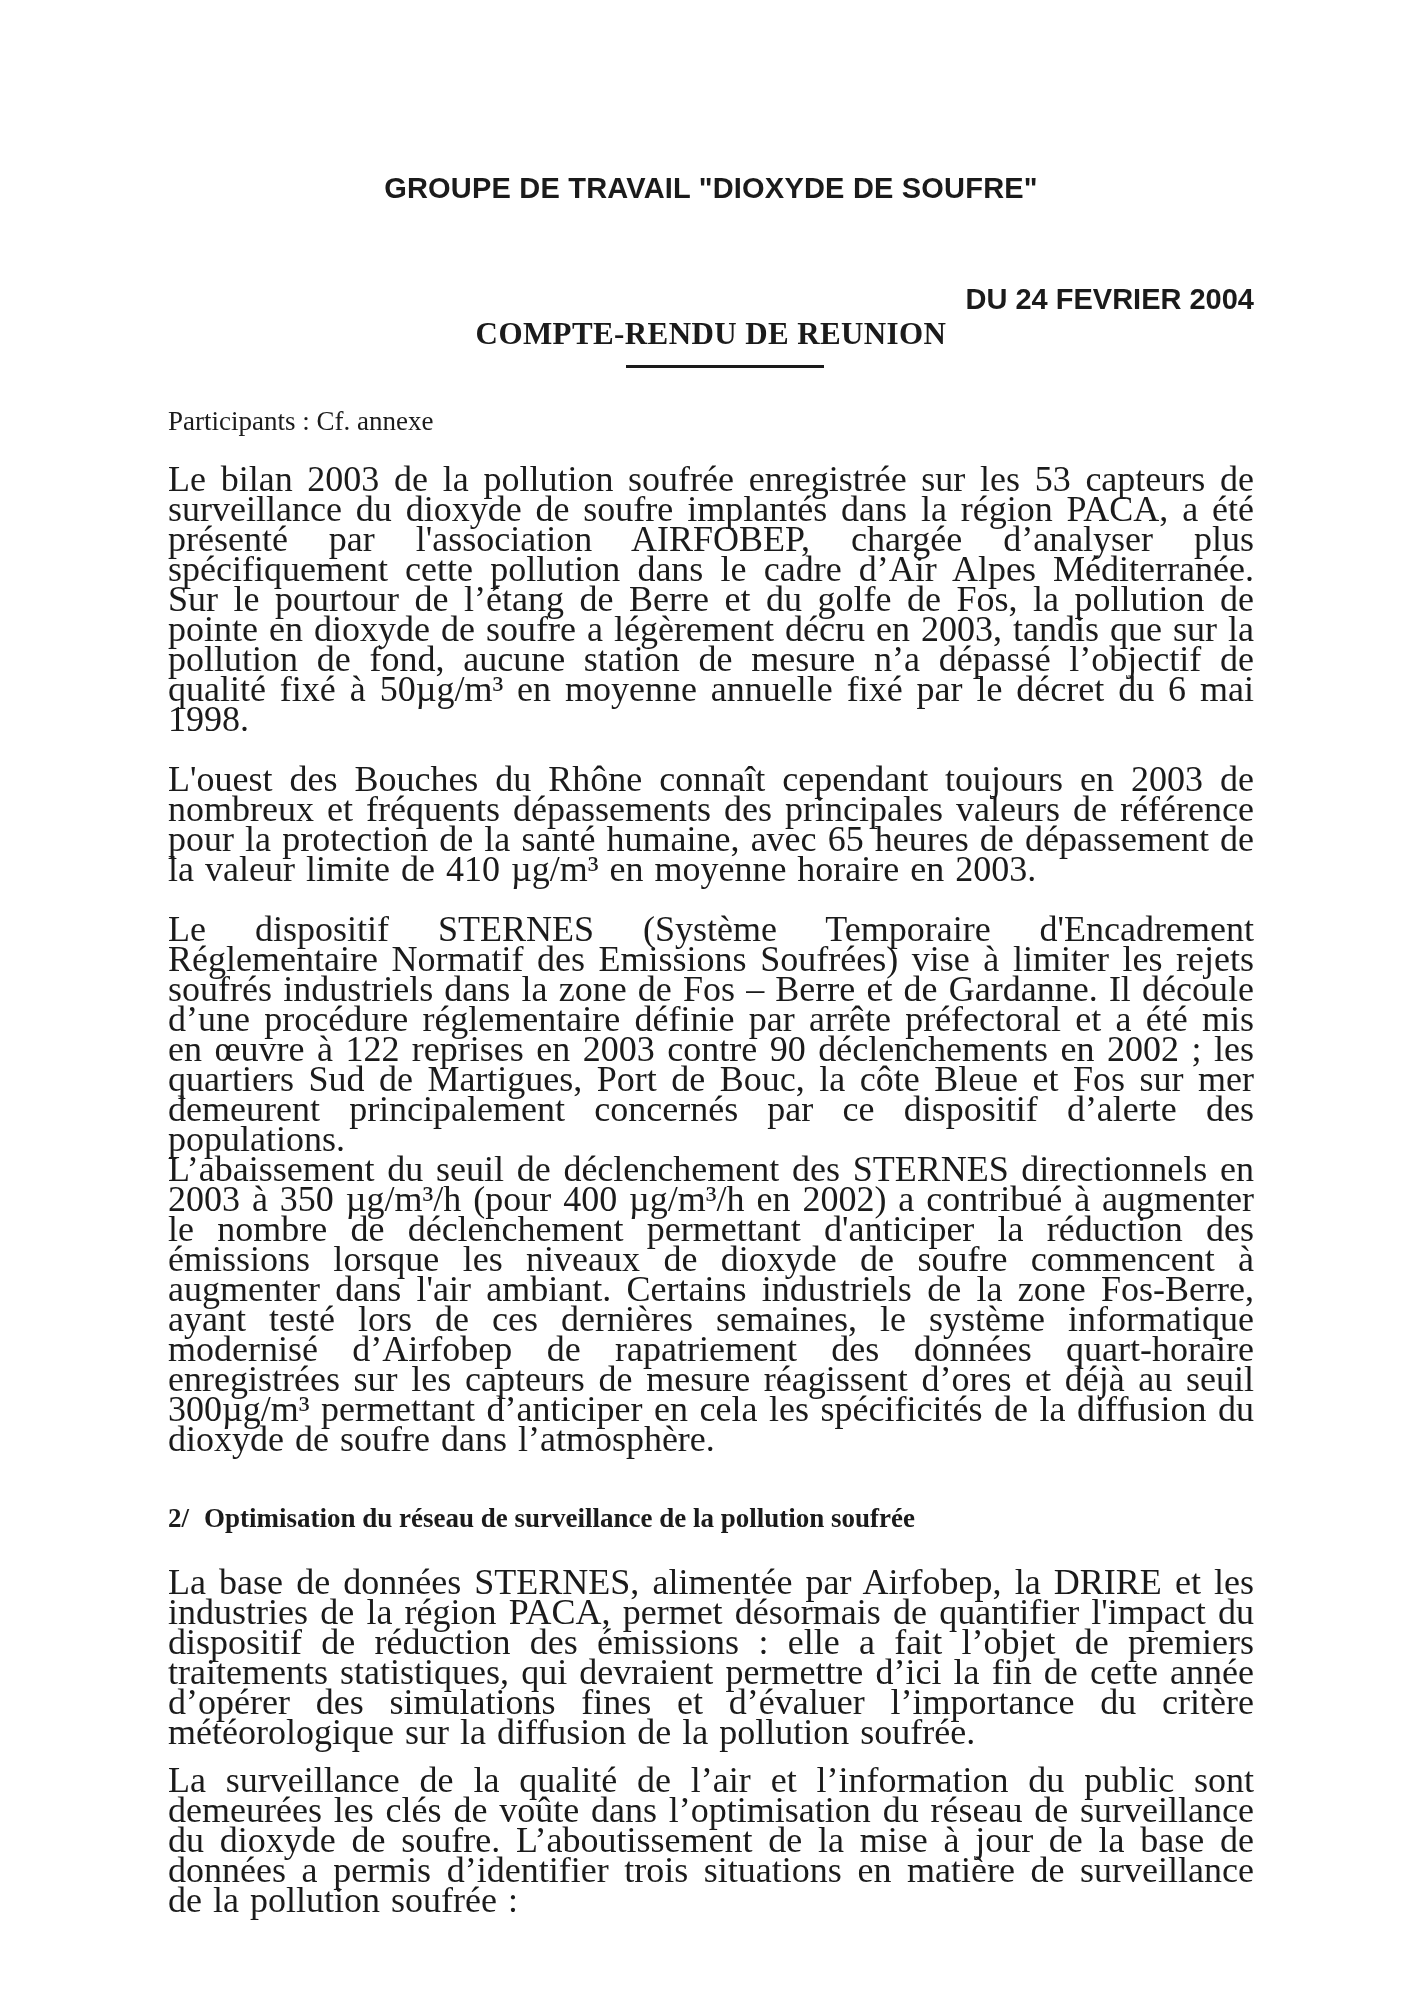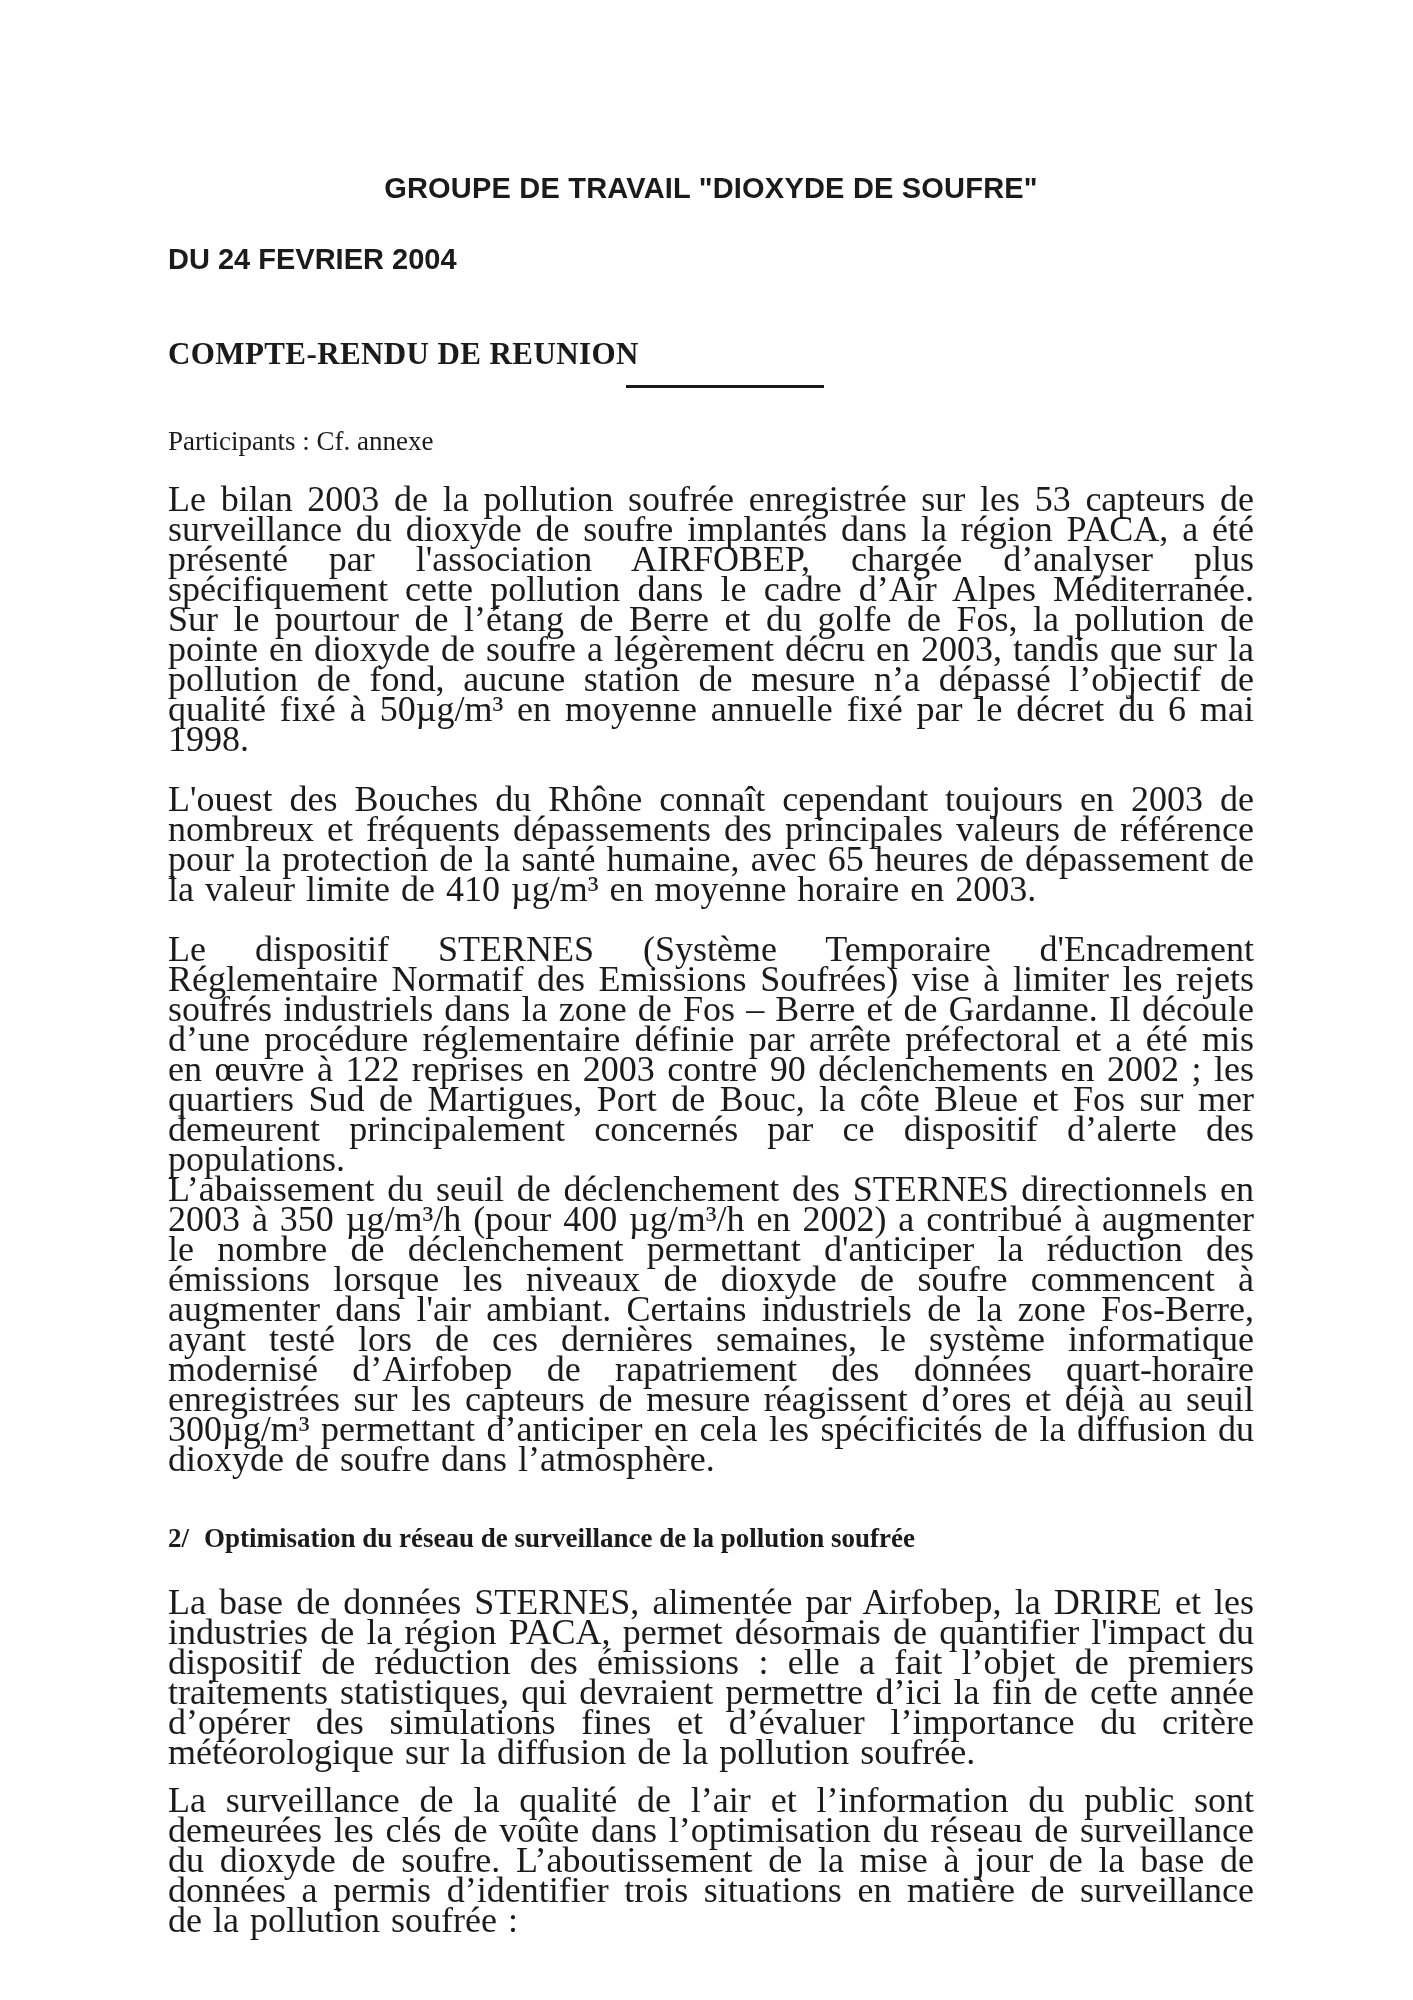--- a/index.html
+++ b/index.html
@@ -27,29 +27,28 @@
     font-weight: bold;
     font-size: 29px;
     text-align: center;
     padding-top: 172px;
     letter-spacing: 0.2px;
   }
   .date-line {
     font-family: "Liberation Sans", sans-serif;
     font-weight: bold;
     font-size: 29px;
-    text-align: left;
-    margin-top: 38px;
+    text-align: right;
+    margin-top: 78px;
   }
   .subtitle {
     font-family: "Liberation Serif", serif;
     font-weight: bold;
     font-size: 31px;
-    text-align: left;
-    margin-top: 60px;
+    text-align: center;
     letter-spacing: 0.4px;
   }
   .rule {
     width: 198px;
     height: 3px;
     background: #1a1a1a;
     margin: 13px auto 0 auto;
     transform: translateX(14px);
   }
   .participants {

